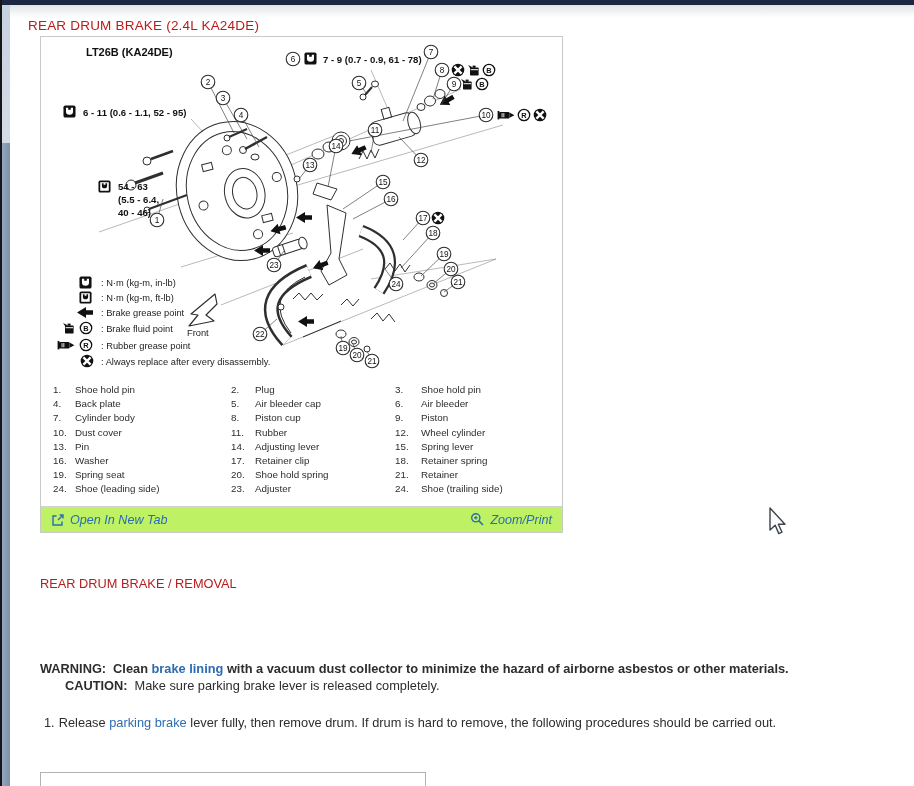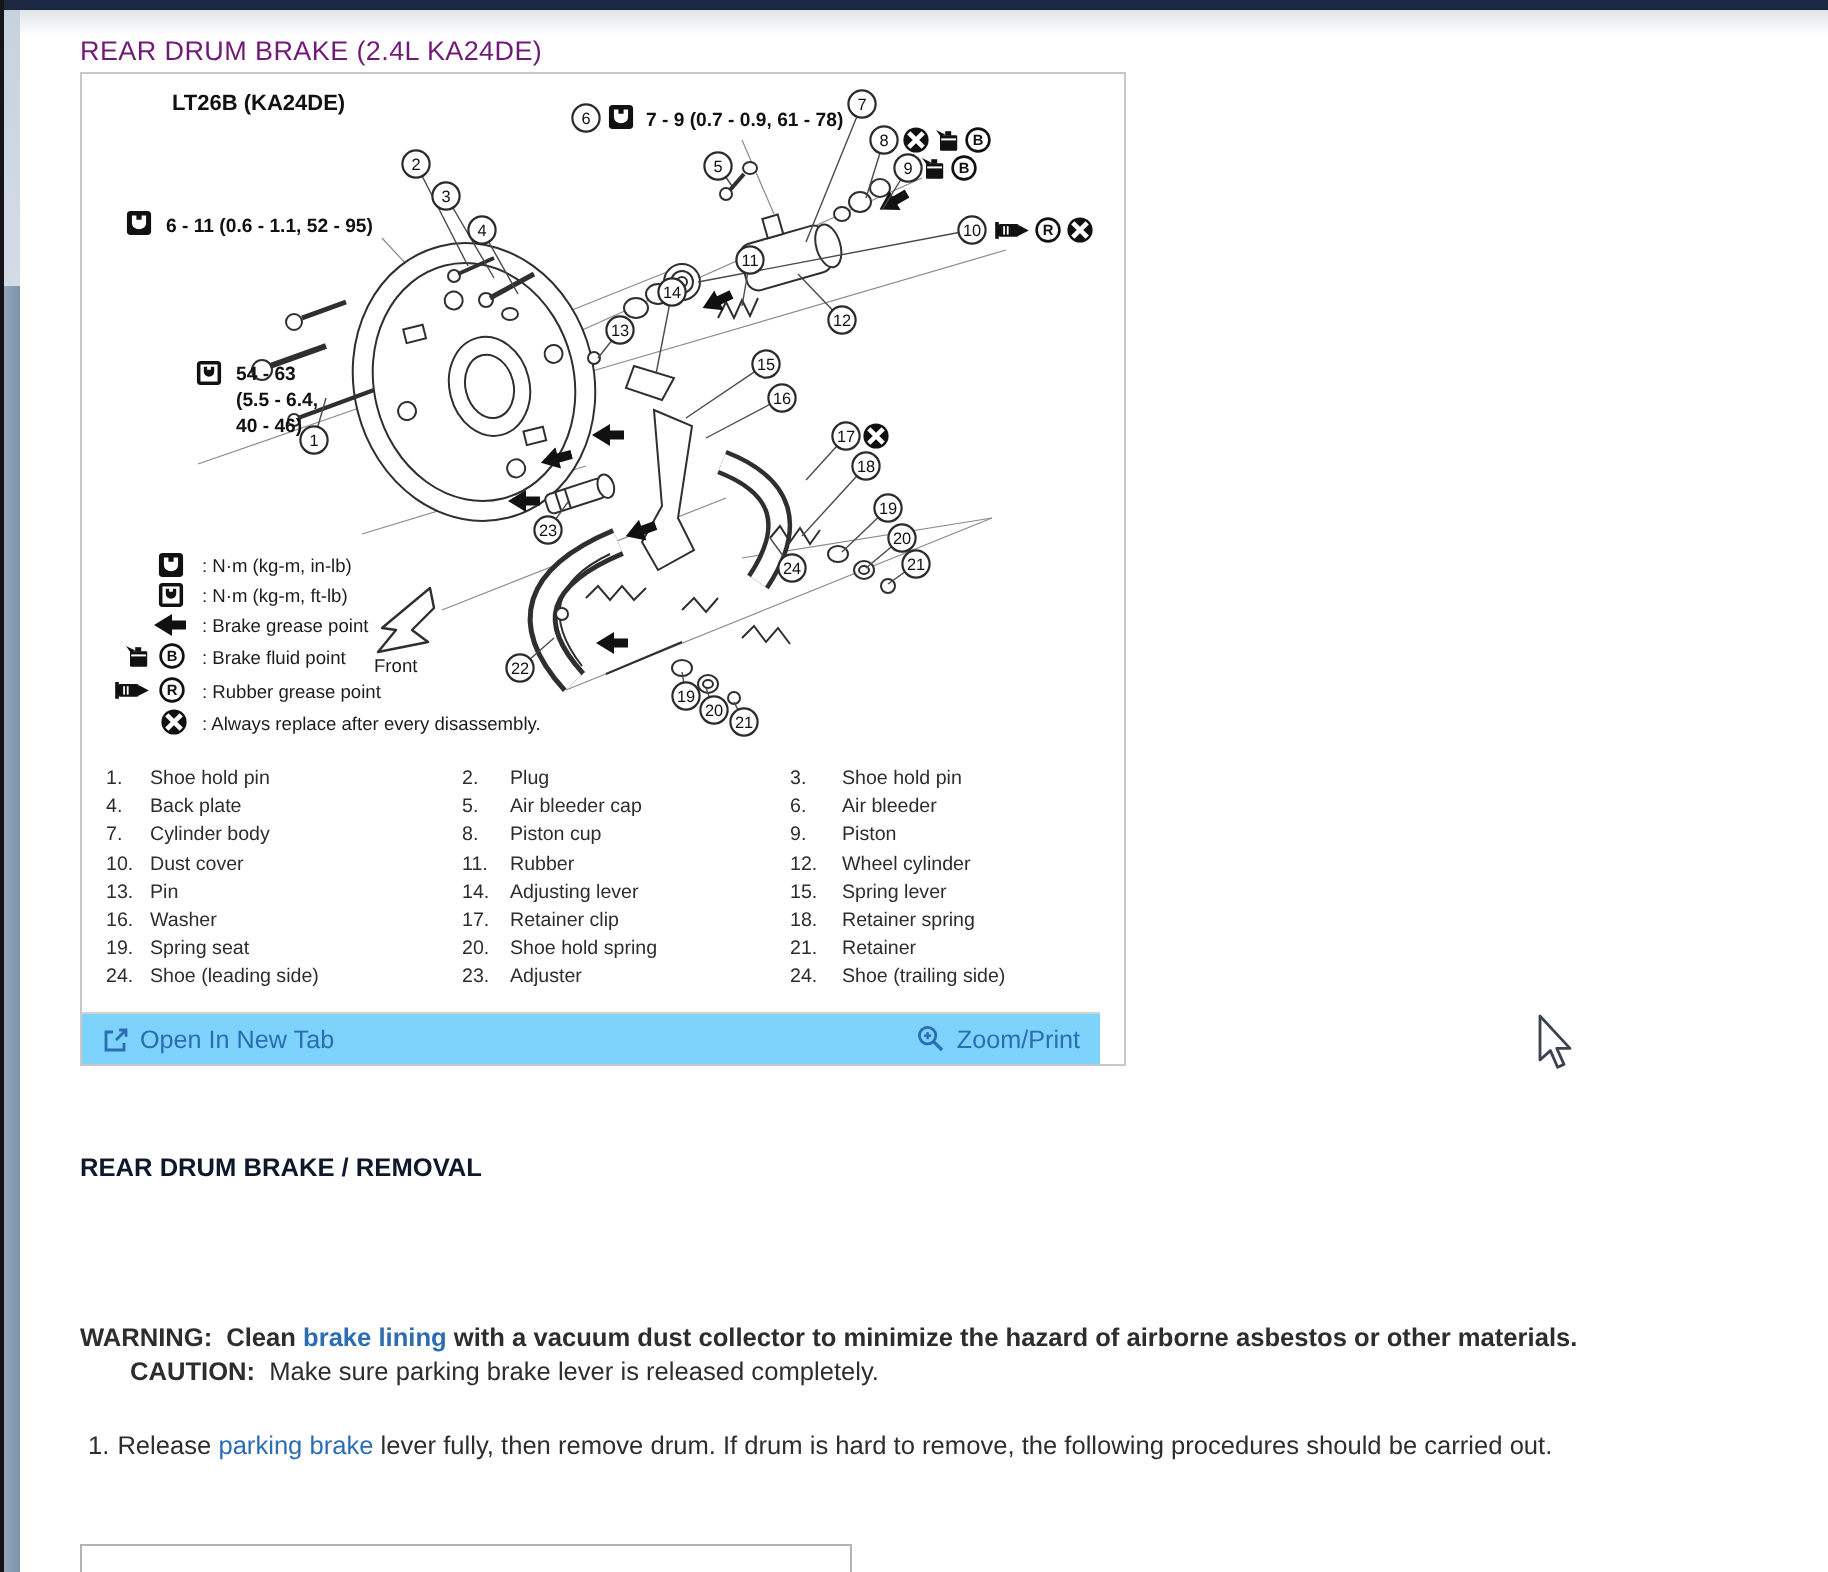--- a/index.html
+++ b/index.html
@@ -13,22 +13,22 @@
     background:linear-gradient(to bottom,#e2e3e5,#f7f8f9 70%,#fff);z-index:4;}
   .blue-dot{position:absolute;left:751px;top:-19px;width:24px;height:24px;border-radius:50%;
     background:radial-gradient(circle at 50% 40%,#79aada,#3f7cc0);z-index:5;}
   .edge-black{position:absolute;left:0;top:0;width:2px;height:786px;background:#15151a;z-index:7;}
   .scroll-track{position:absolute;left:2px;top:5px;width:8px;height:781px;
     background:linear-gradient(to bottom,#c7d2df,#e7ebf1 45%,#f1f3f6);z-index:6;}
   .scroll-thumb{position:absolute;left:2px;top:143px;width:8px;height:643px;
     background:linear-gradient(to right,#93a8bd,#7b92aa);z-index:7;}
 
   
-  .h-title{position:absolute;left:40px;top:18px;font-size:13.5px;color:#701a75;letter-spacing:.2px;}
-  .h2{position:absolute;left:40px;top:576px;font-size:12.8px;font-weight:bold;color:#0f172a;}
+  .h-title{position:absolute;left:28px;top:18px;font-size:13.5px;color:#b91c1c;letter-spacing:.2px;}
+  .h2{position:absolute;left:40px;top:576px;font-size:12.8px;font-weight:normal;color:#b91c1c;}
   .para{position:absolute;left:40px;width:845px;font-size:12.8px;line-height:16px;color:#2d2d2d;margin:0;}
   .warn{top:661px;font-weight:bold;}
   .caut{top:678px;margin-left:25px;}
   .step{top:715px;left:44px;}
   .b{font-weight:bold;}
   .lbl{margin-right:7px;}
   .link{color:var(--accent);text-decoration:none;cursor:pointer;}
   .num-gap{margin-right:4px;}
 
   
@@ -47,23 +47,23 @@
   .leader{stroke:#4a4a4a;stroke-width:.7;}
   .callout{fill:#fff;stroke:#2b2b2b;stroke-width:1.1;}
   .callout-num{font-size:8.2px;fill:#111;}
 
   
   .parts{position:absolute;left:12px;top:347px;width:502px;display:grid;
     grid-template-columns:22px 156px 24px 140px 26px auto;row-gap:3.2px;
     font-size:9.8px;line-height:11px;color:#2d2d2d;}
 
   
-  .fig-footer{position:absolute;left:0;right:12px;bottom:0;height:26px;background:#7dd3fc;
+  .fig-footer{position:absolute;left:0;right:0;bottom:0;height:26px;background:#bef264;
     border-top:1px solid #d2d2d2;display:flex;align-items:center;justify-content:space-between;
-    padding:0 10px;box-sizing:border-box;font-size:12.6px;}
+    padding:0 10px;box-sizing:border-box;font-size:12.6px;font-style:italic;}
   .fig-footer .link{display:flex;align-items:center;gap:5px;}
   .fig-footer svg{display:block;}
 
   
   .next-box{position:absolute;left:40px;top:772px;width:386px;height:14px;background:#fff;
     border:1px solid #b3b3b3;border-bottom:none;box-sizing:border-box;}
 
   .cursor{position:absolute;left:765px;top:506px;z-index:9;}
 </style>
 </head>

